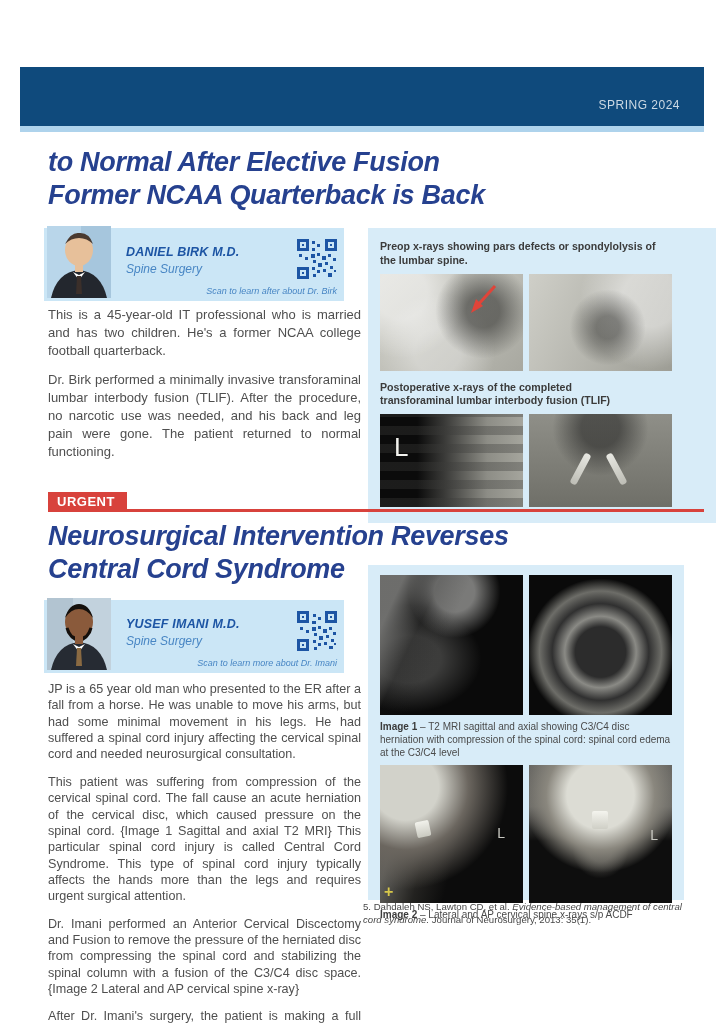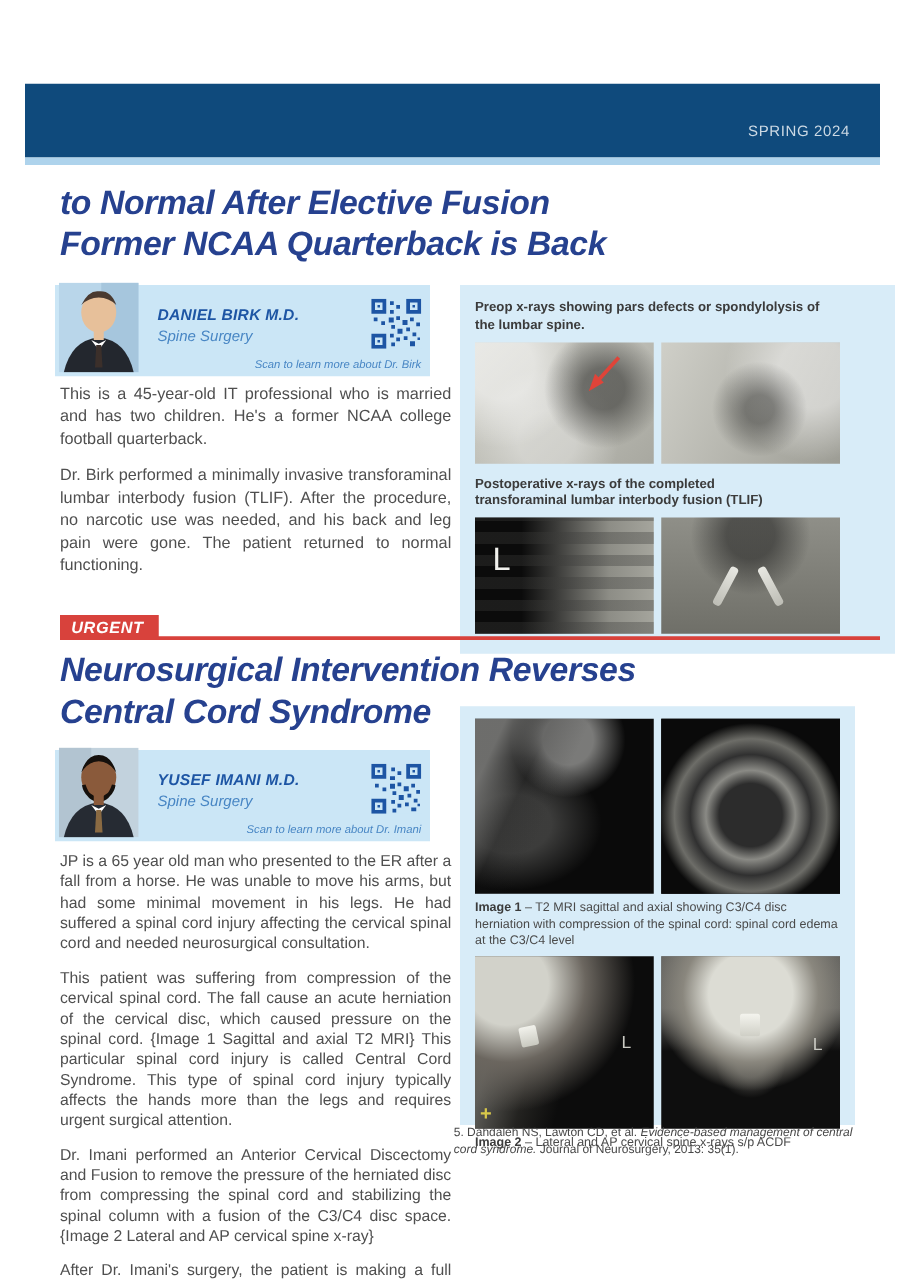--- a/index.html
+++ b/index.html
@@ -31,21 +31,21 @@
   
   .body-copy{position:absolute;left:48px;width:313px;color:#4f4f4f;text-align:justify;}
   .body1{top:306px;font-size:13px;line-height:1.38;}
   .body2{top:681px;font-size:12.6px;line-height:1.30;}
   .body-copy p{margin:0 0 11px 0;}
 
   
   .urgent-wrap{position:absolute;left:48px;top:492px;width:656px;height:20px;}
   .urgent-line{position:absolute;left:0;bottom:0;width:100%;height:3px;background:#d8423c;}
   .urgent-box{position:absolute;left:0;top:0;height:18px;background:#d8423c;color:#ffffff;
-              font-weight:bold;font-style:italic;font-size:13px;padding:0 12px 0 9px;
+              font-weight:bold;font-size:13px;padding:0 12px 0 9px;
               display:flex;align-items:center;letter-spacing:.5px;}
 
   
   .panel{position:absolute;left:368px;width:316px;background:#d8ecf8;}
   .panel1{top:228px;height:263px;padding:16px;}
   .panel2{top:565px;height:335px;}
   .panel-inner{position:absolute;left:12px;top:12px;width:292px;}
   .panel-cap{font-size:10.6px;font-weight:bold;color:#3b3b3b;line-height:1.3;}
   .fig-row{display:flex;gap:6px;margin-top:6px;}
   .fig{position:relative;width:143px;overflow:hidden;}
@@ -157,21 +157,21 @@
             <rect x="33" y="27" width="3" height="3"></rect>
             <rect x="15" y="28" width="3" height="3"></rect>
           <rect x="20" y="31" width="3" height="3"></rect>
             <rect x="26" y="30" width="3" height="3"></rect>
             <rect x="31" y="34" width="4" height="4"></rect>
           <rect x="16" y="35" width="3" height="3"></rect>
             <rect x="37" y="31" width="2" height="2"></rect>
         </g>
       </svg>
     </div>
-    <div class="qr-caption">Scan to learn more about Dr. Birk</div>
+    <div class="qr-caption">Scan to learn after about Dr. Birk</div>
   </div>
 
   <div class="body-copy body1">
     <p>This is a 45-year-old IT professional who is married and has two children. He's a former NCAA college football quarterback.</p>
     <p>Dr. Birk performed a minimally invasive transforaminal lumbar interbody fusion (TLIF). After the procedure, no narcotic use was needed, and his back and leg pain were gone. The patient returned to normal functioning.</p>
   </div>
 
   <div class="panel panel1">
     <div class="panel-inner">
       <div class="panel-cap">Preop x-rays showing pars defects or spondylolysis of the lumbar spine.</div>

